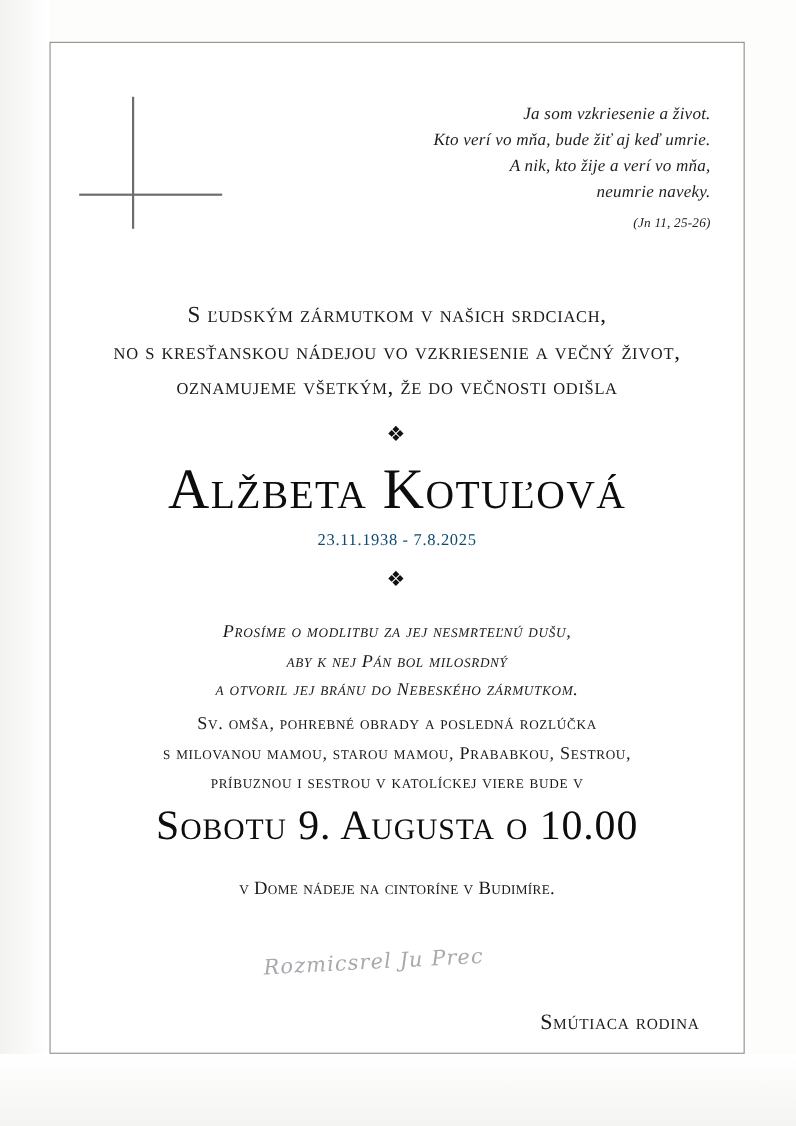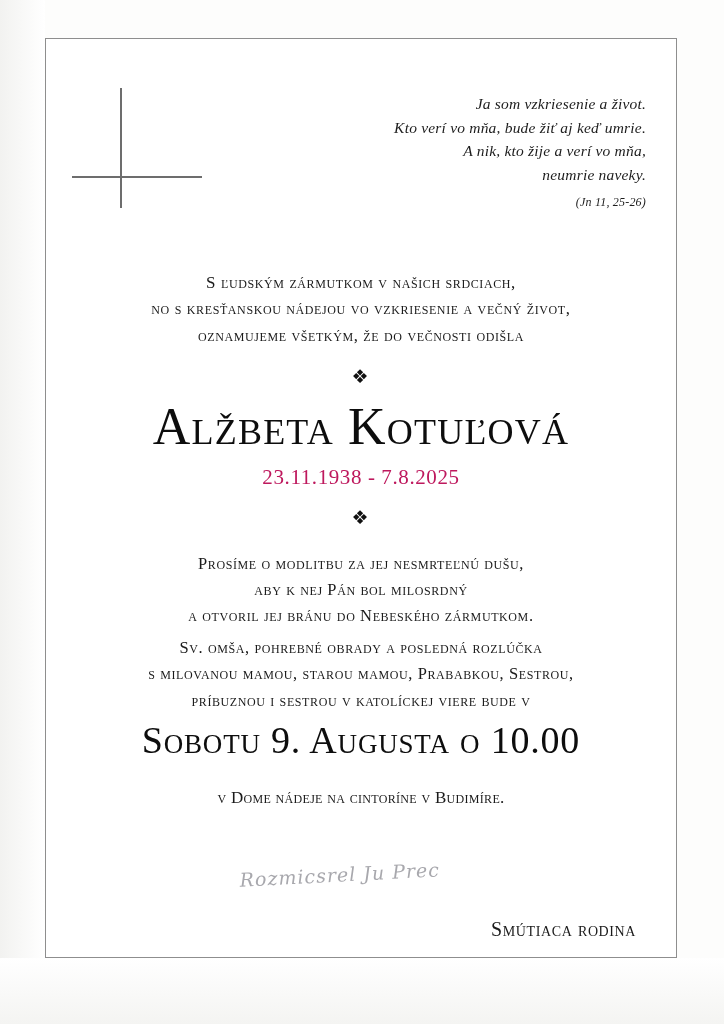--- a/index.html
+++ b/index.html
@@ -86,21 +86,21 @@
     width: 630px;
     text-align: center;
   }
 
   .smallcaps {
     font-variant: small-caps;
     letter-spacing: 0.6px;
   }
 
   .intro {
-    font-size: 17px;
+    font-size: 21px;
     line-height: 1.55;
     color: #1a1a1a;
   }
 
   .ornament {
     margin: 18px auto 14px auto;
     font-size: 19px;
     line-height: 1;
     color: #111;
     letter-spacing: 2px;
@@ -109,31 +109,32 @@
   .name {
     font-size: 52px;
     line-height: 1.05;
     letter-spacing: 1.2px;
     color: #0d0d0d;
     font-variant: small-caps;
     margin-top: 6px;
   }
 
   .dates {
-    font-size: 21px;
+    font-size: 15px;
     margin-top: 10px;
     letter-spacing: 0.6px;
-    color: #be185d;
+    color: #0c4a6e;
     text-align: center;
   }
 
   .prayer {
     font-size: 16.5px;
     line-height: 1.6;
     margin-top: 24px;
+    font-style: italic;
   }
 
   .service {
     font-size: 16.5px;
     line-height: 1.6;
     margin-top: 5px;
   }
 
   .when {
     font-size: 38px;

